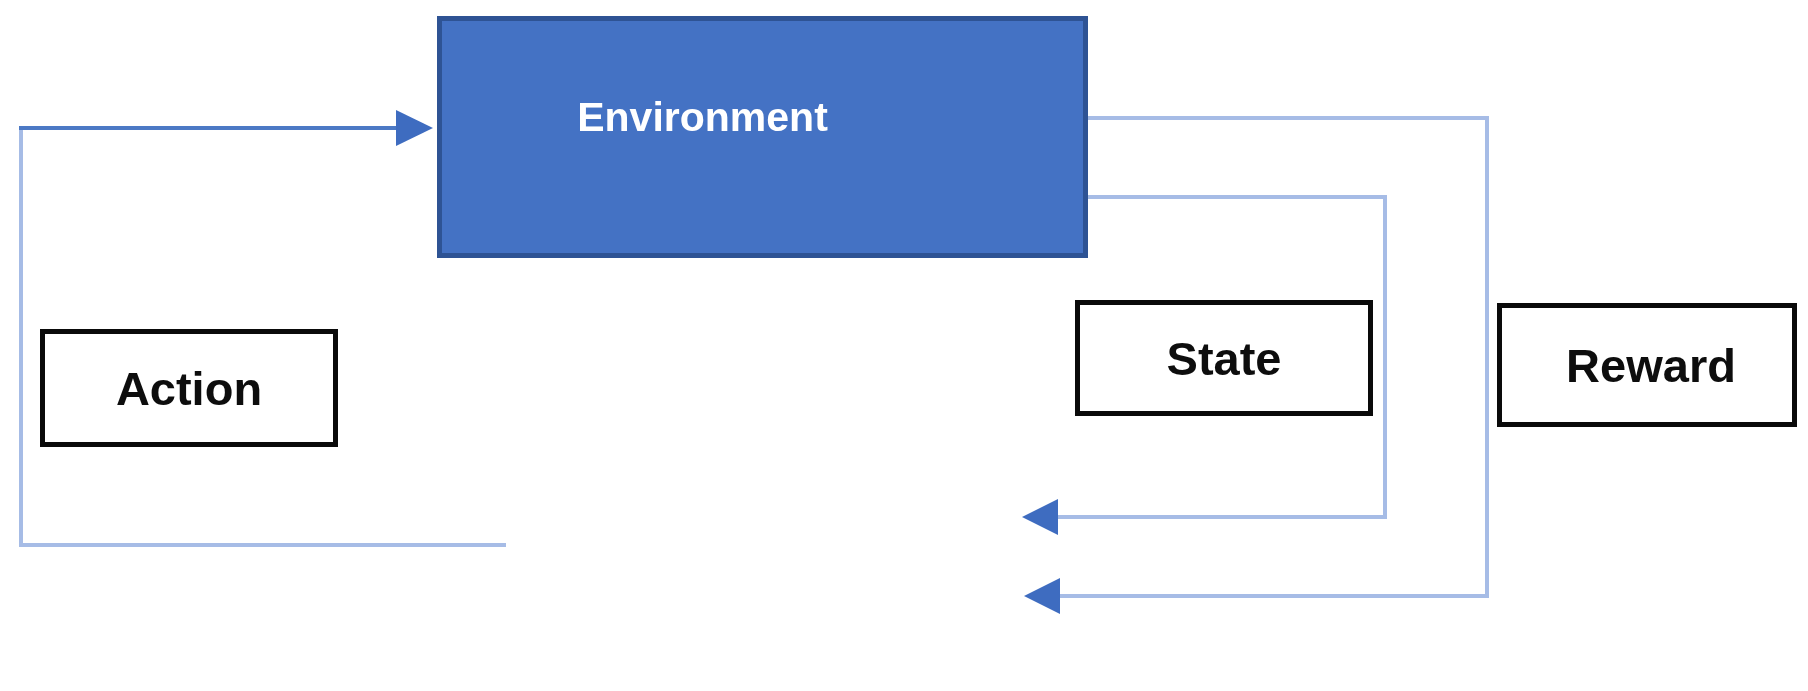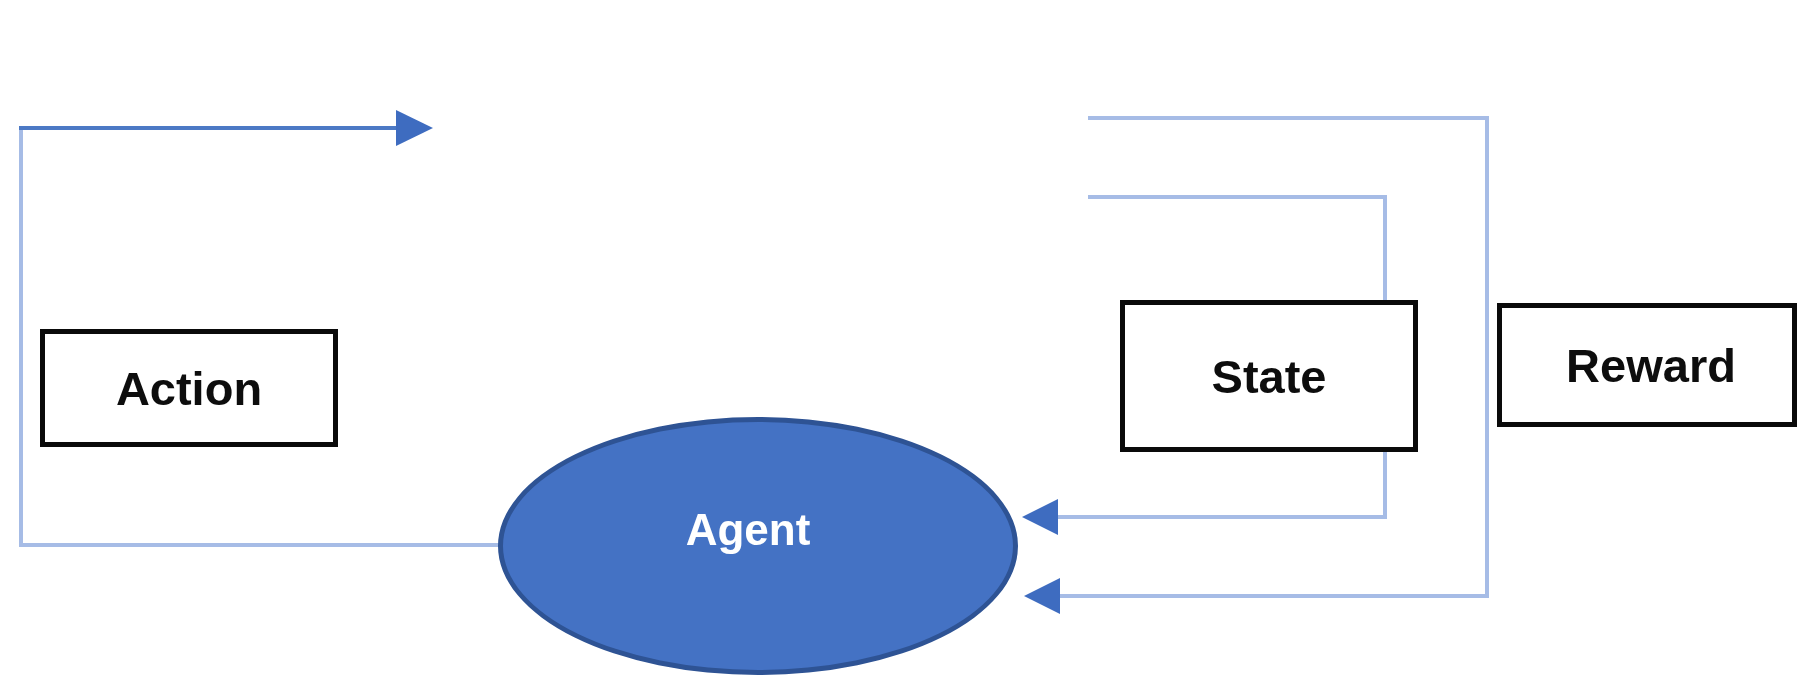--- a/index.html
+++ b/index.html
@@ -83,21 +83,21 @@
     font-size: 44px;
     transform: translate(-10px, -16px);
   }
   
   .node-action {
     left: 40px; top: 299px;
     width: 298px; height: 118px; margin-top: 30px;
   }
   .node-state {
     left: 1075px; top: 300px;
-    width: 298px; height: 152px; margin-left: 45px;
+    width: 298px; height: 116px;
   }
   .node-reward {
     left: 1497px; top: 303px;
     width: 300px; height: 124px; padding-left: 8px;
   }
   .node.outline span {
     font-size: 47px;
   }
 </style>
 </head>
@@ -111,24 +111,24 @@
     <path class="conn dark" d="M 19 128 L 398 128"></path>
     <polygon class="arrowhead" points="433,128 396,110 396,146"></polygon>
 
     <path class="conn light" d="M 1088 197 L 1385 197 L 1385 517 L 1058 517"></path>
     <polygon class="arrowhead" points="1022,517 1058,499 1058,535"></polygon>
 
     <path class="conn light" d="M 1088 118 L 1487 118 L 1487 596 L 1060 596"></path>
     <polygon class="arrowhead" points="1024,596 1060,578 1060,614"></polygon>
   </svg>
 
+  <div class="node filled node-environment">
+    <span>Environment</span>
+  </div>
 
-  <div class="node filled node-agent">
-    <span>Agent</span>
-  </div>
 
   <div class="node outline node-action">
     <span>Action</span>
   </div>
 
   <div class="node outline node-state">
     <span>State</span>
   </div>
 
   <div class="node outline node-reward">

